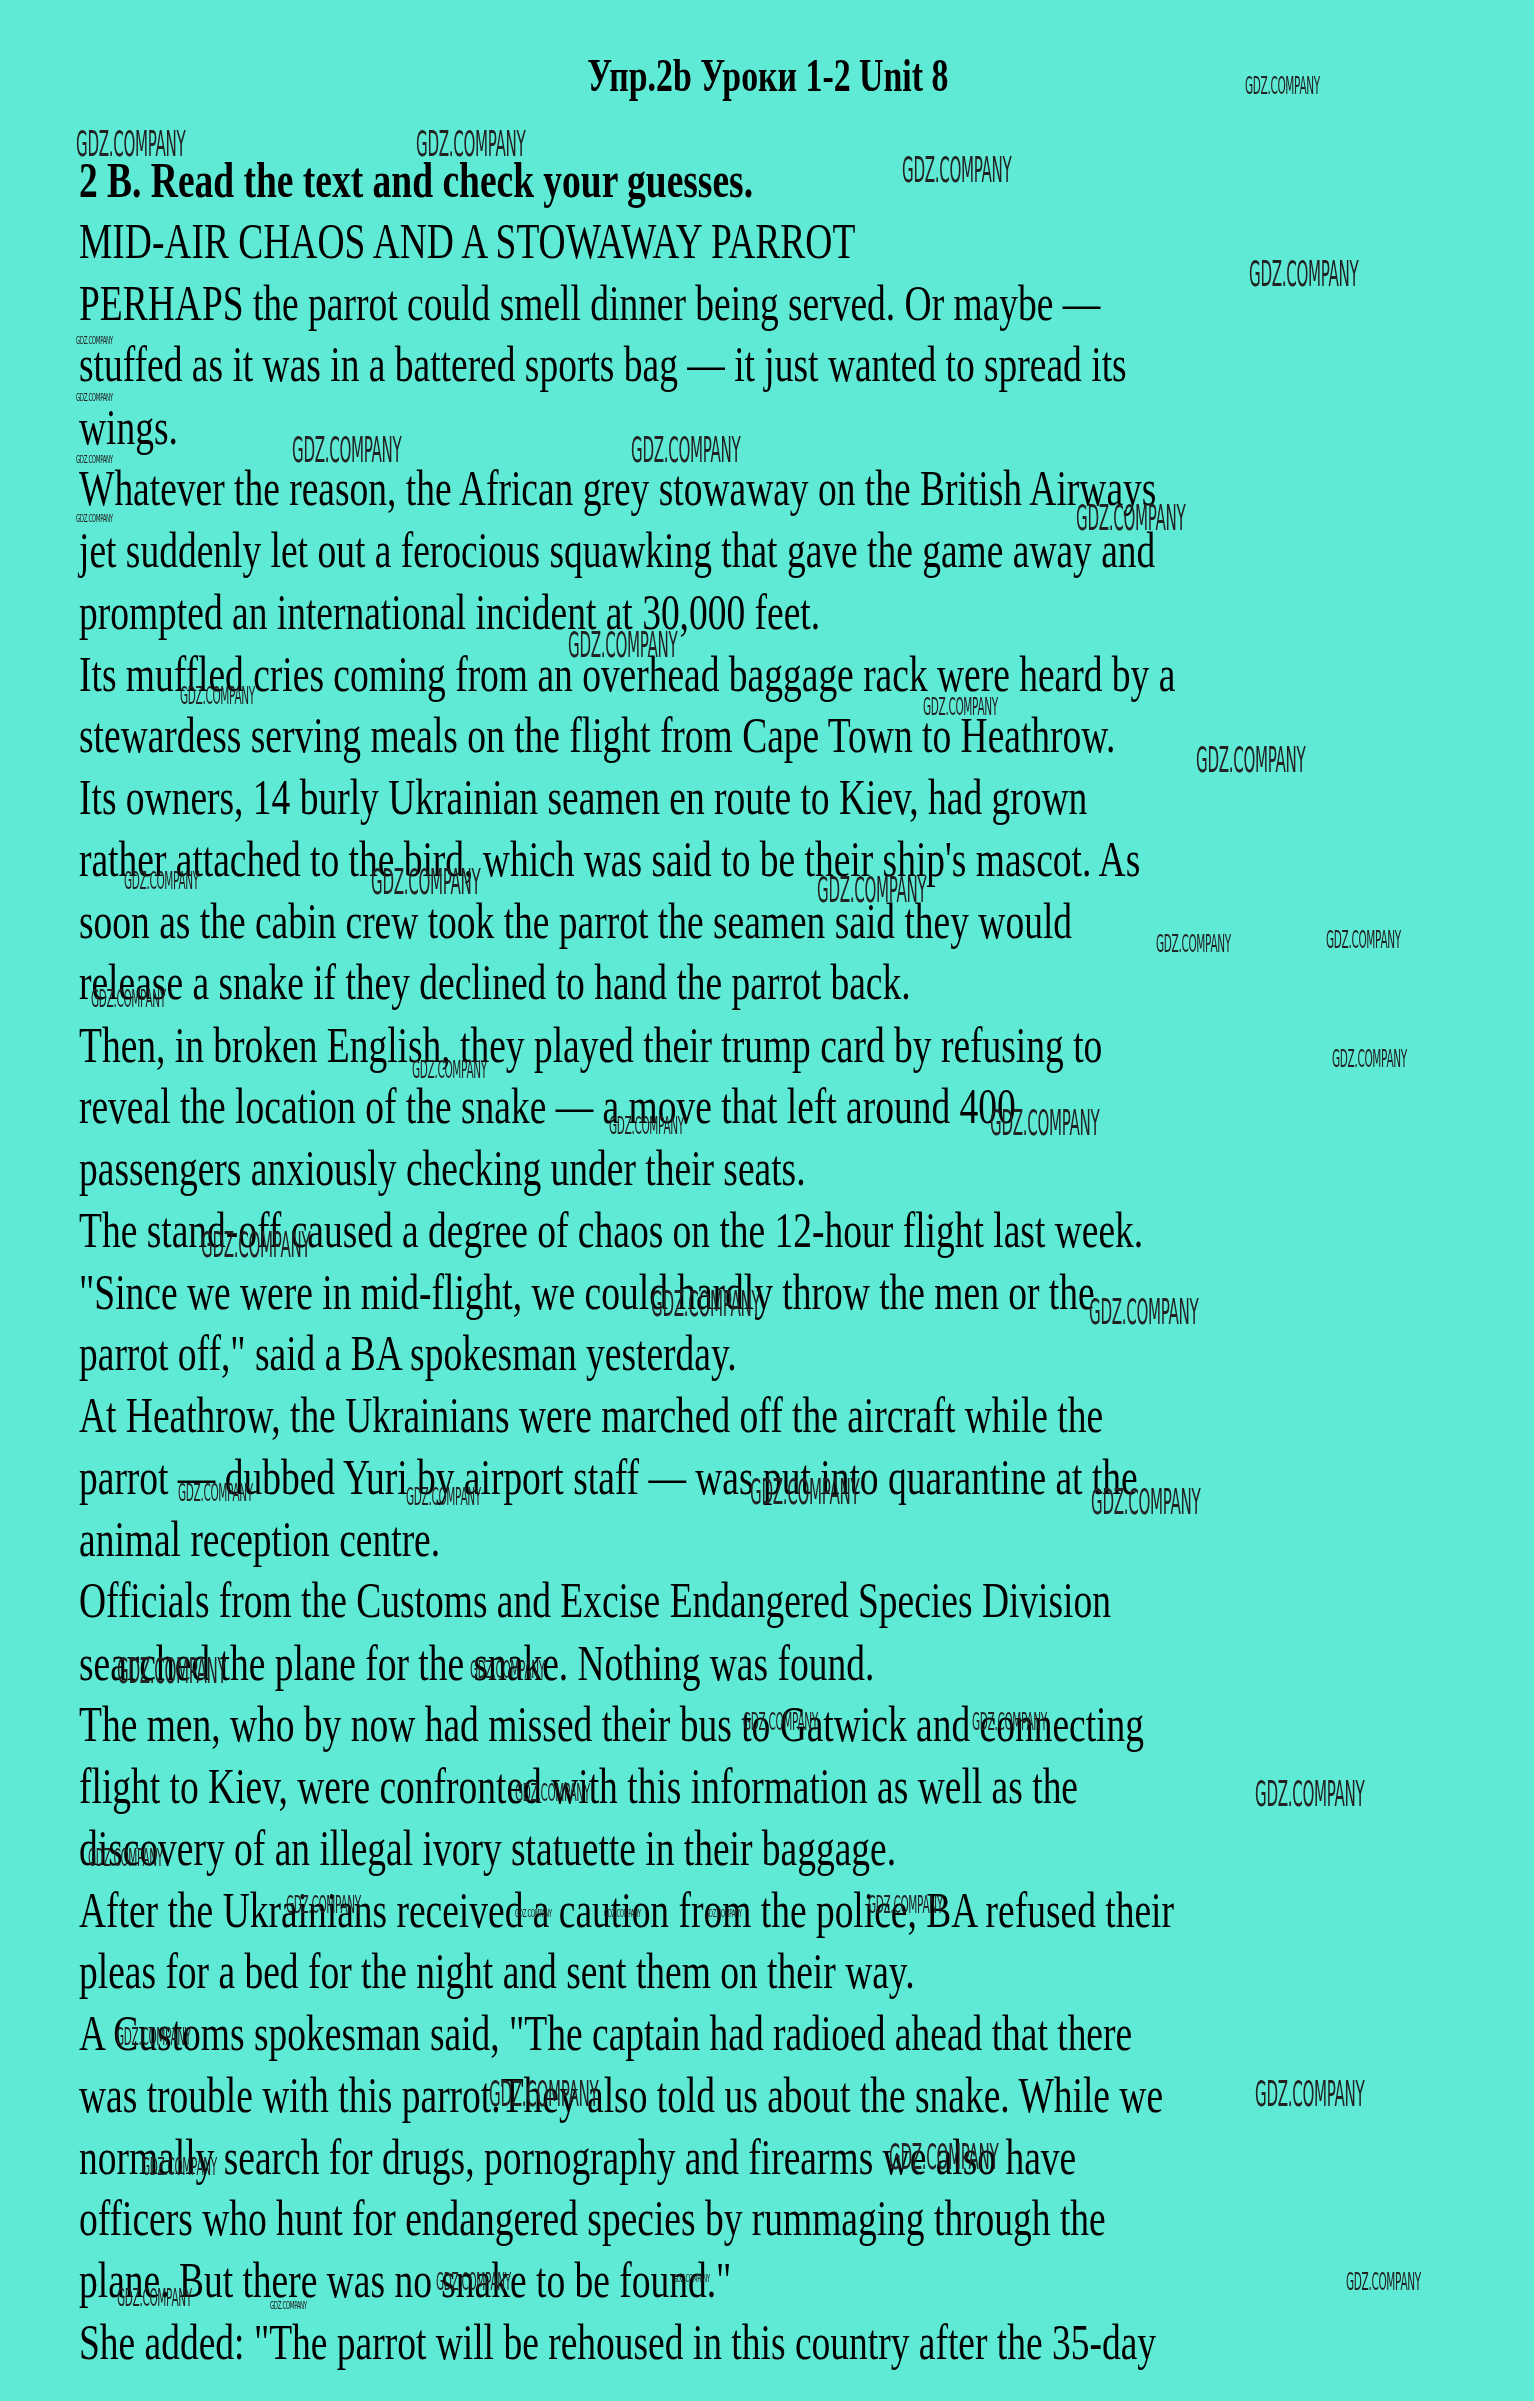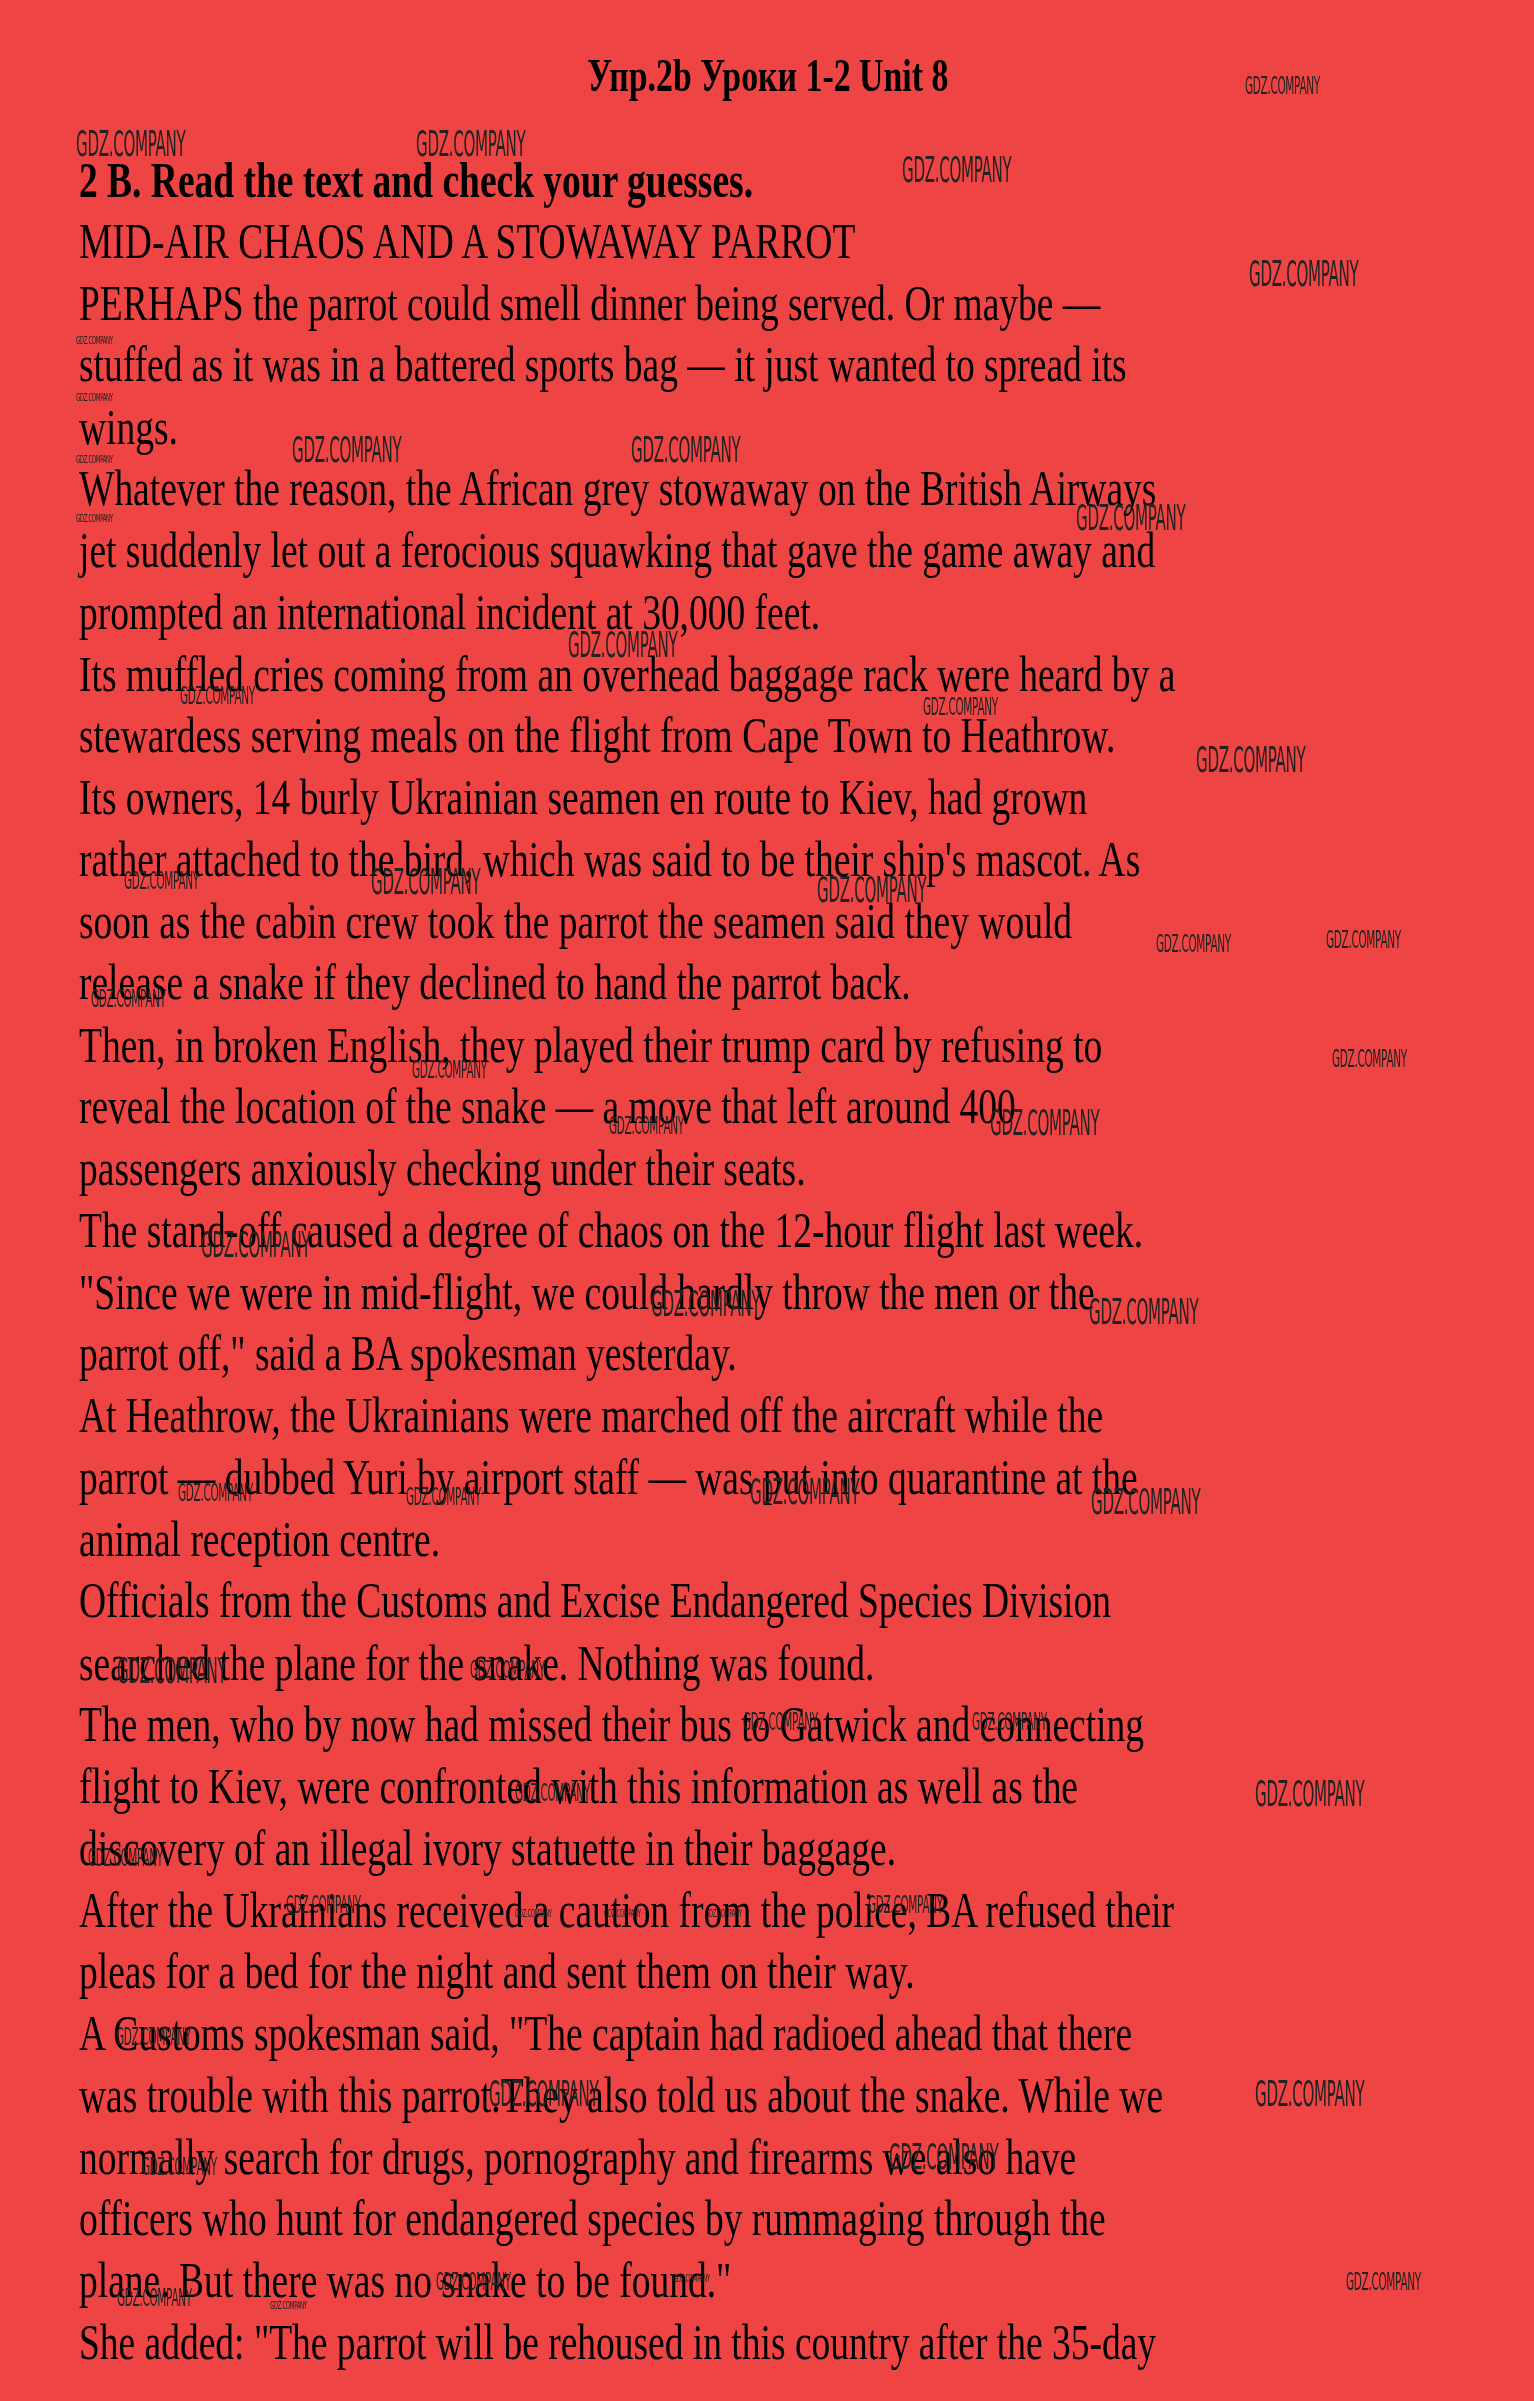--- a/index.html
+++ b/index.html
@@ -1,17 +1,17 @@
 <!DOCTYPE html>
 <html style="font-size:12.6px"><head>
 <meta charset="utf-8">
 <style>
   html, body { margin: 0; padding: 0; background: #ffffff; }
   body { width: 1535px; height: 2401px; position: relative; overflow: hidden; }
-  .page { position: absolute; left: 0; top: 0; width: 1535px; height: 2401px; background: #ef4444; }
+  .page { position: absolute; left: 0; top: 0; width: 1535px; height: 2401px; background: #5eead4; }
   .line {
     position: absolute; left: 79px; white-space: nowrap;
     font-family: "Liberation Serif", "DejaVu Serif", serif;
     color: #000; font-size: 51px; line-height: 1;
     transform-origin: 0 0; transform: scaleX(0.735);
   }
   .title {
     position: absolute; left: 0; width: 1535px; text-align: center;
     top: 52px; font-family: "Liberation Serif", serif; font-weight: bold;
     font-size: 47px; line-height: 1; color: #000;

